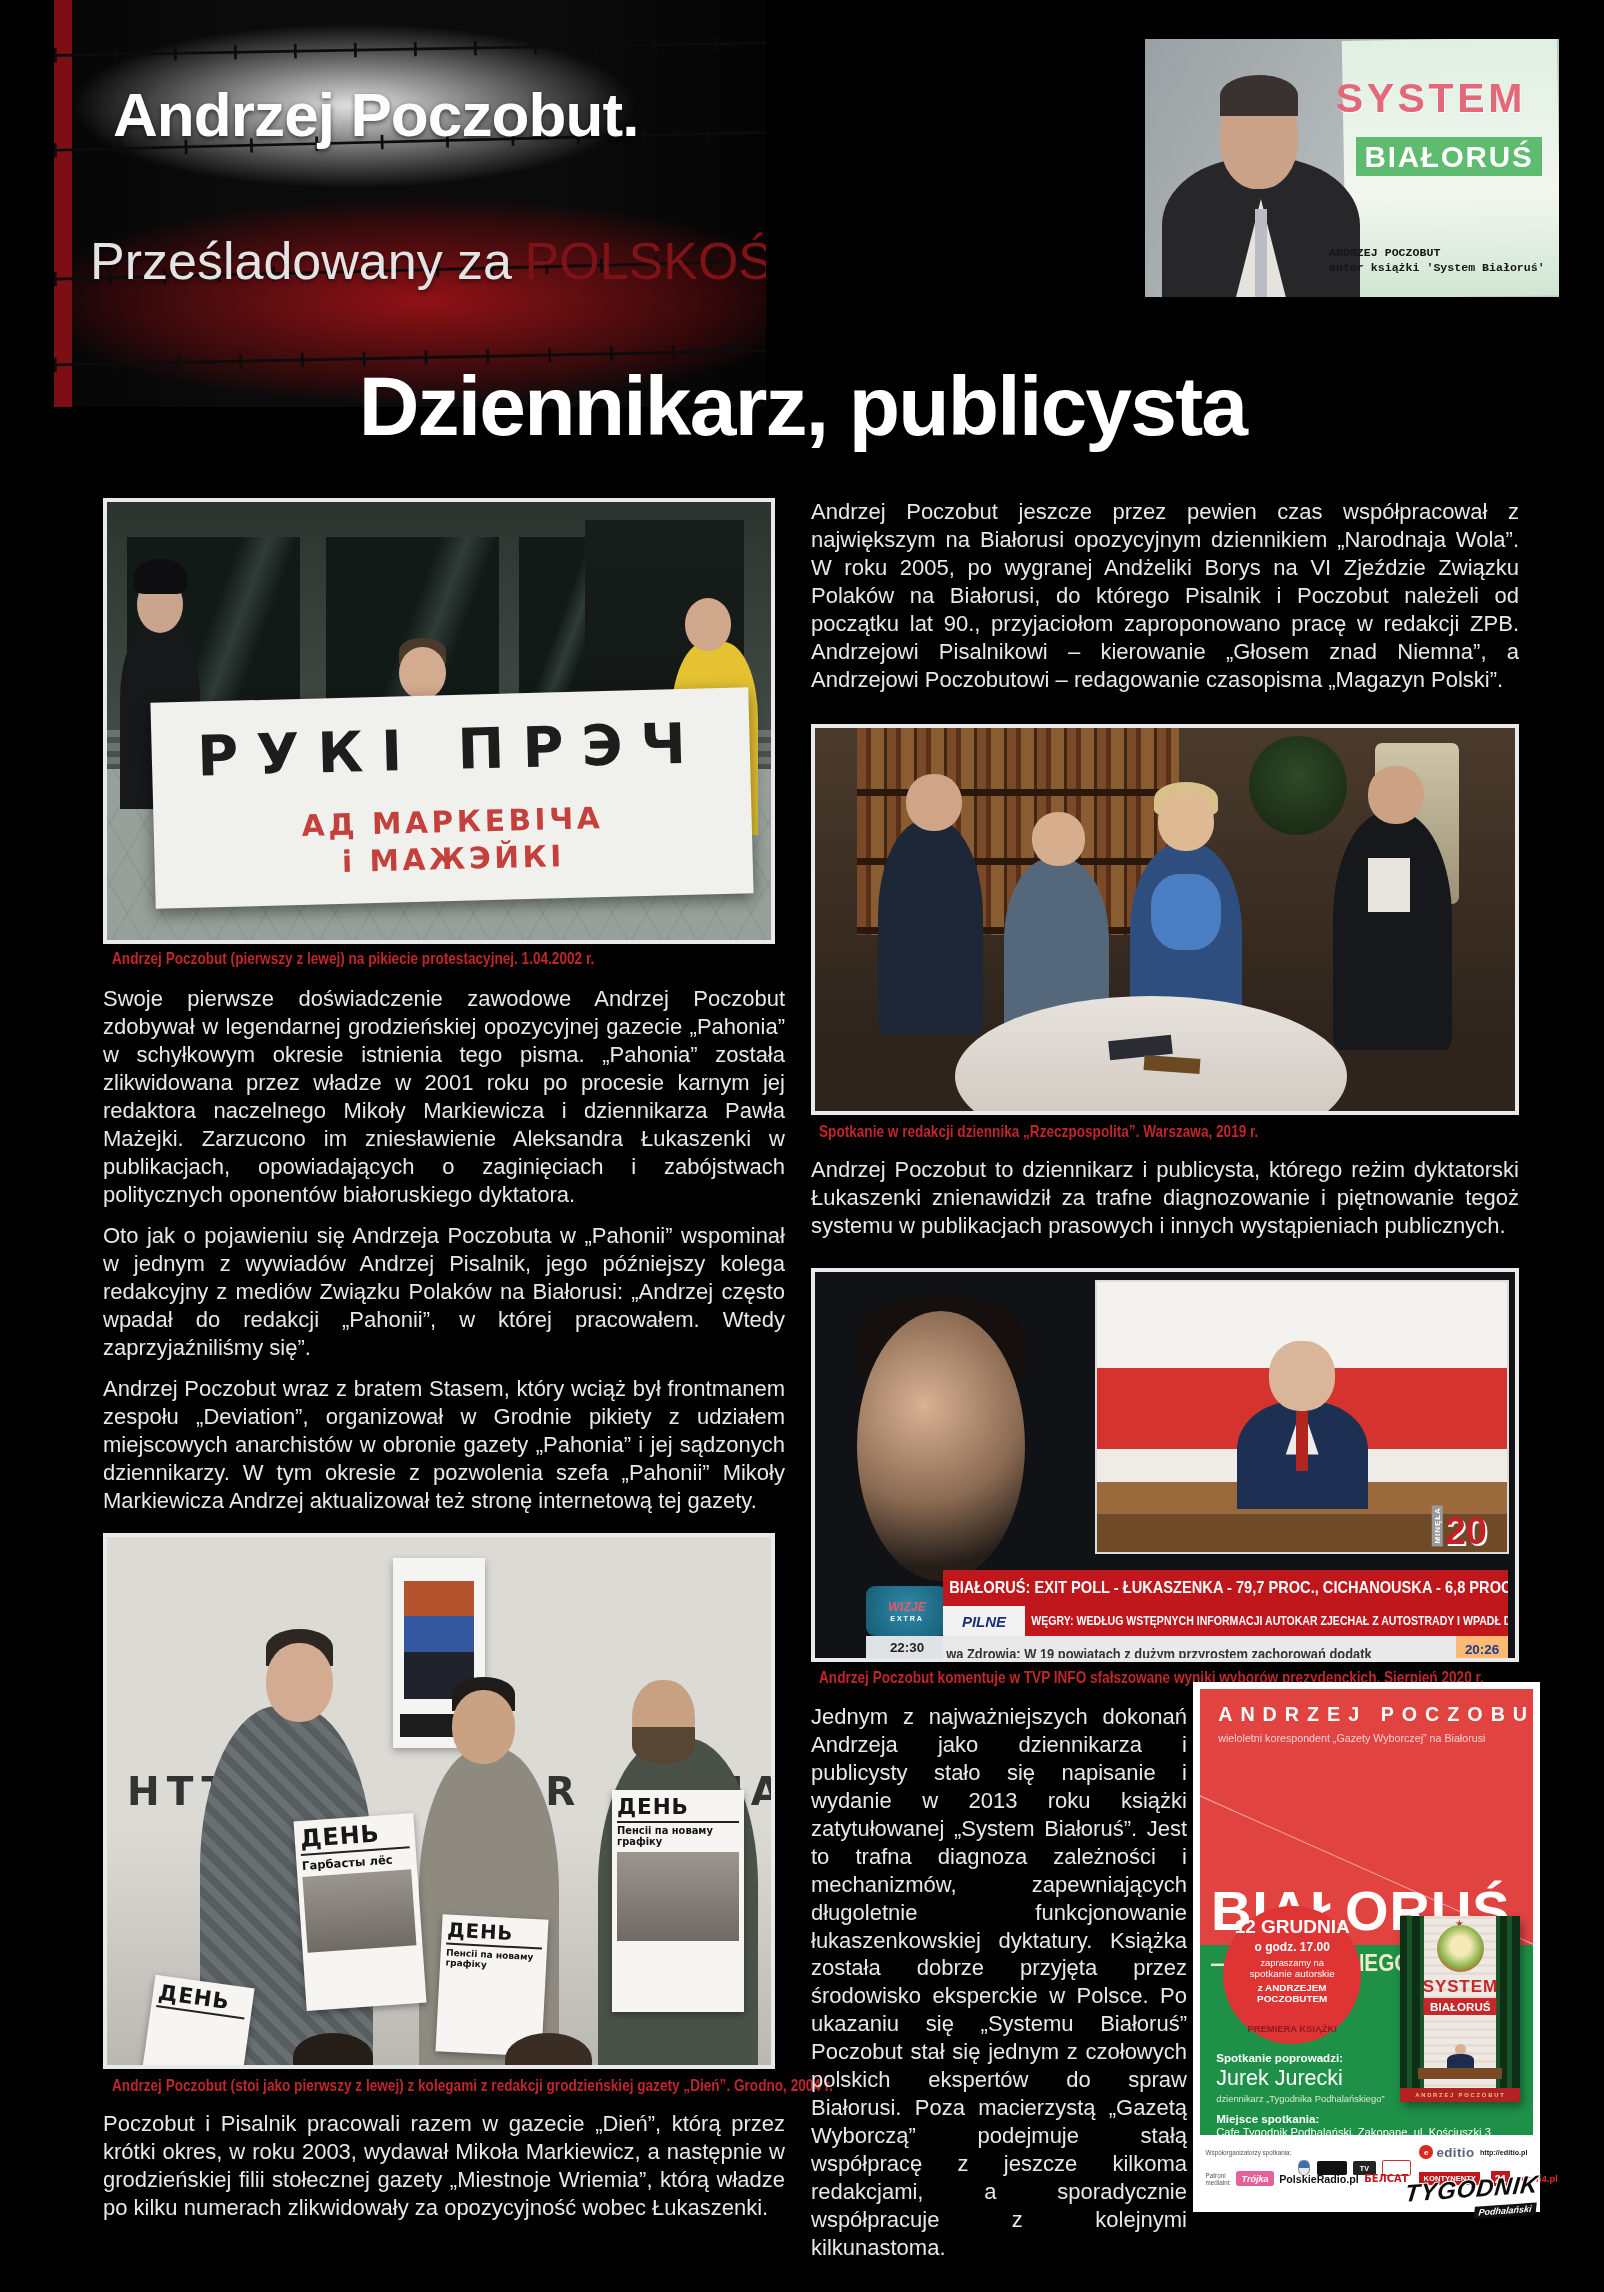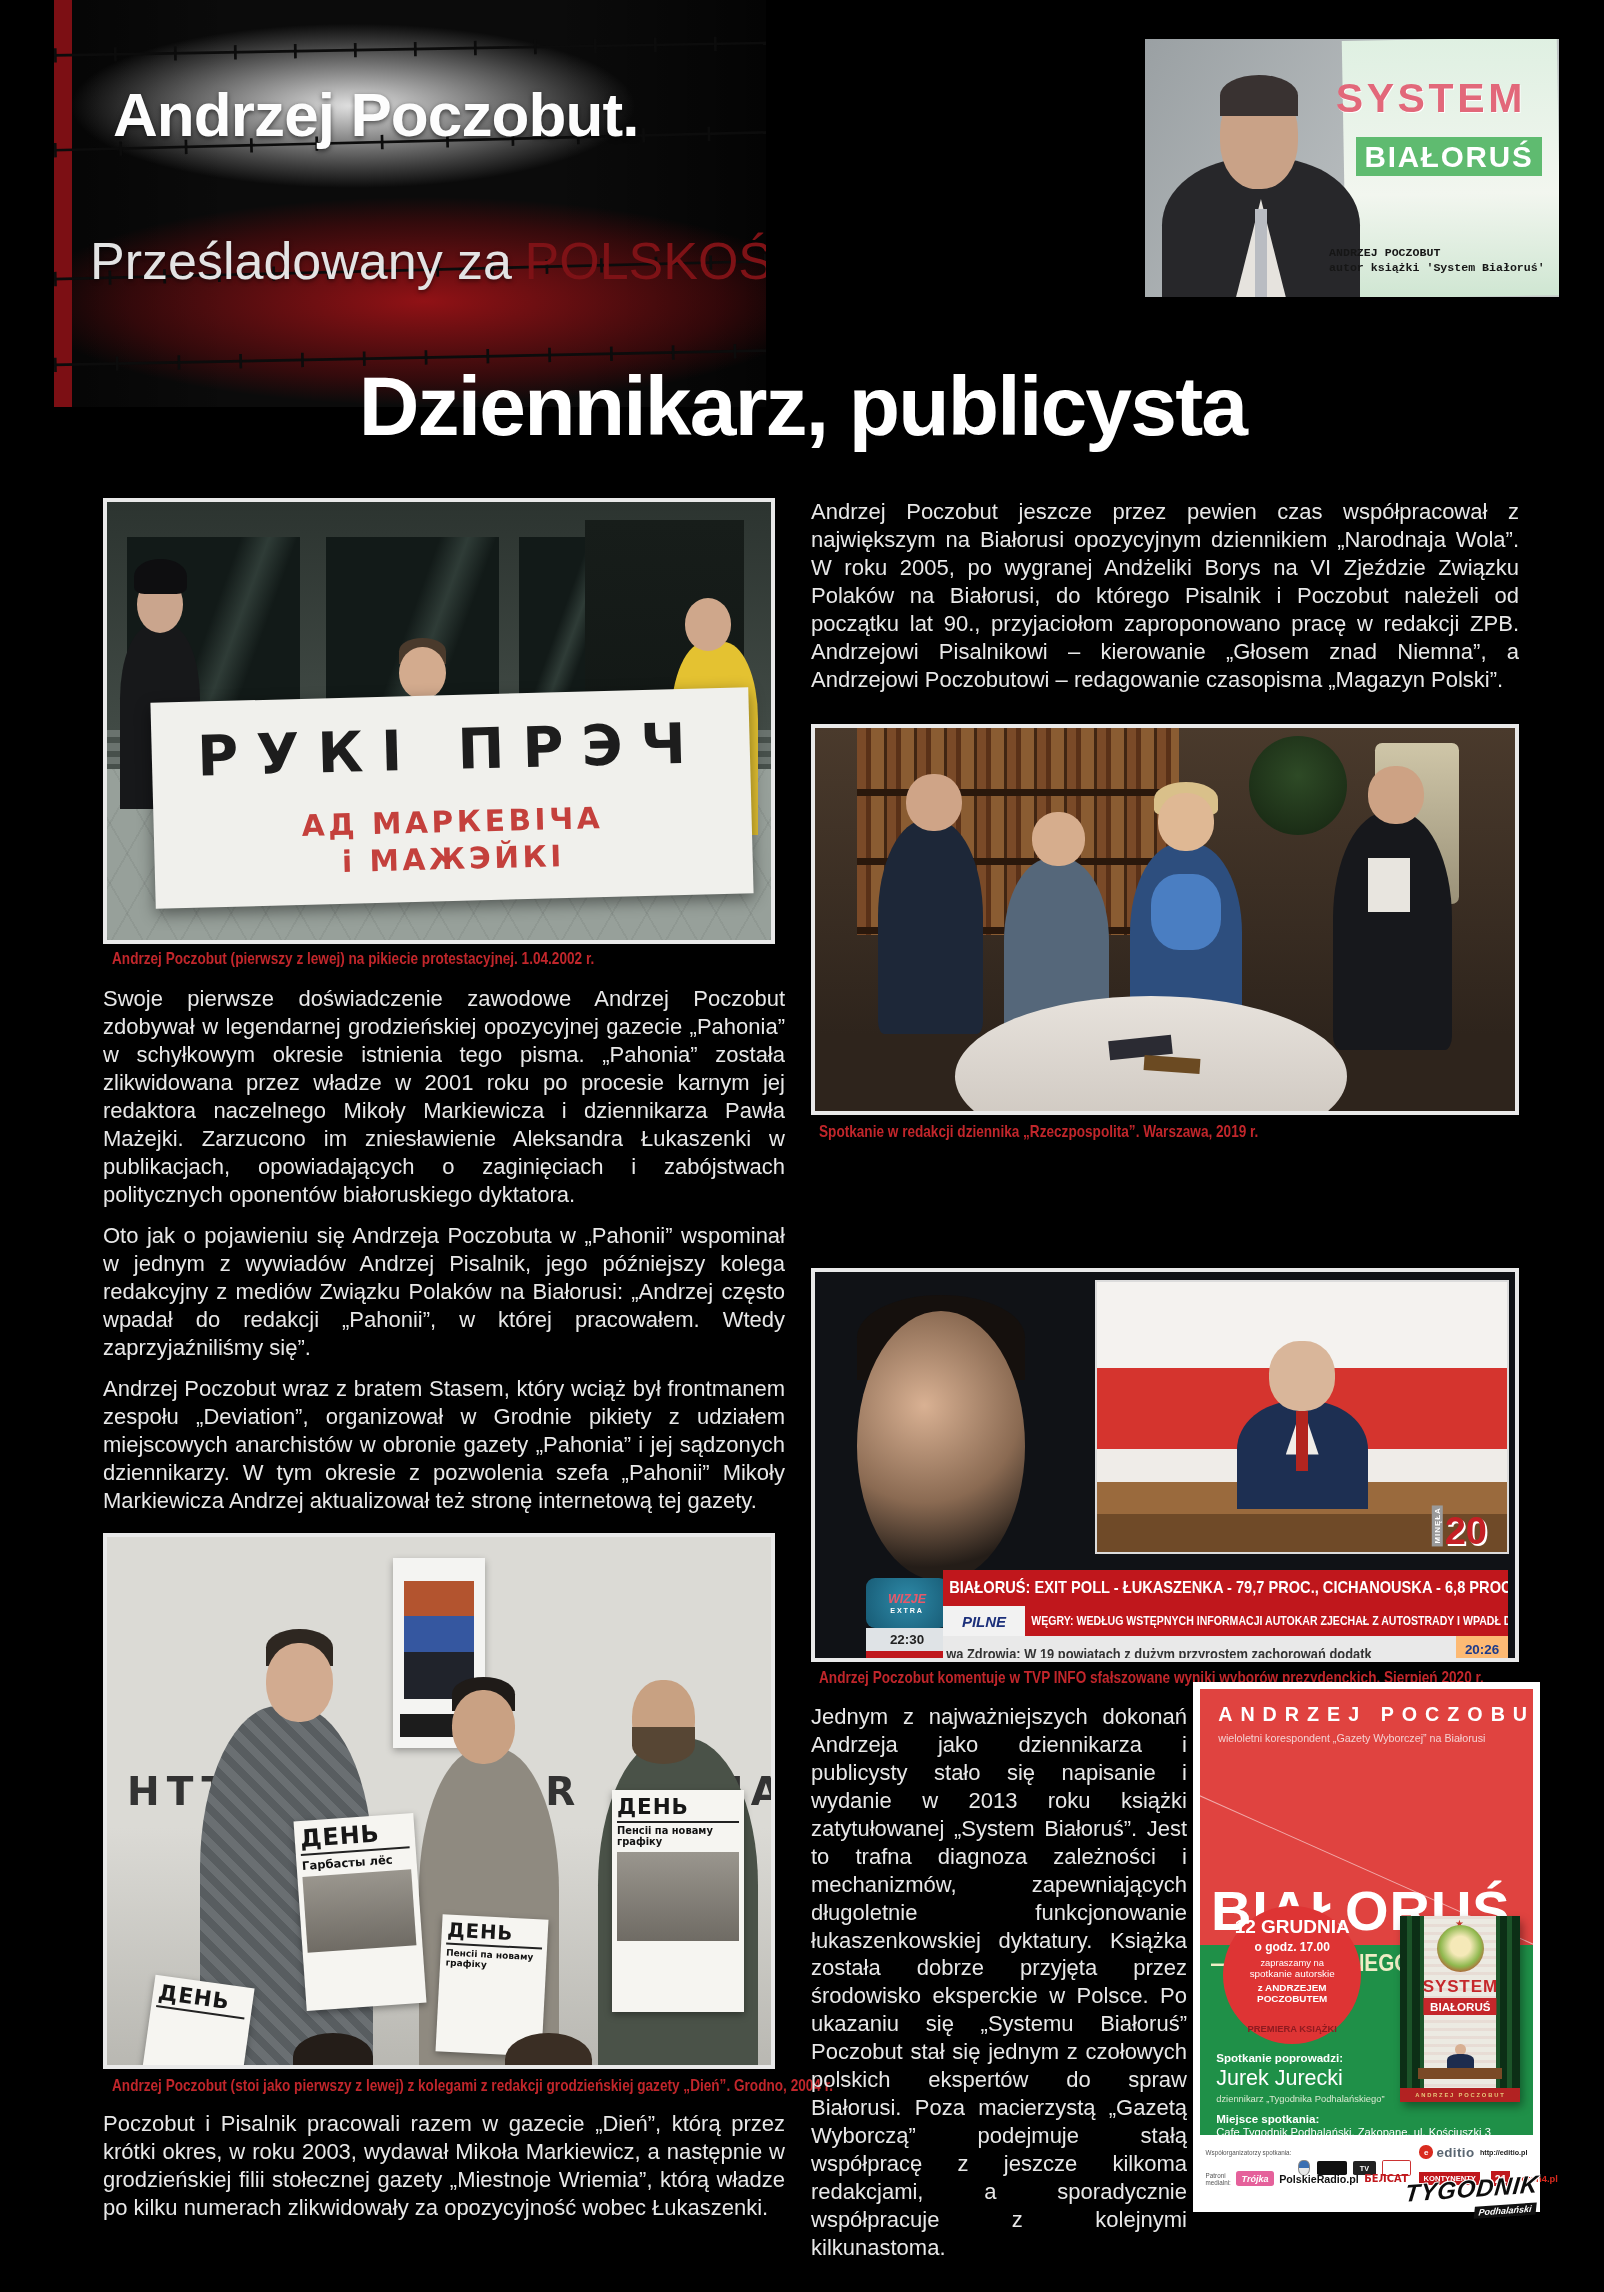--- a/index.html
+++ b/index.html
@@ -144,21 +144,21 @@
   .pr2-suit{position:absolute;left:34%;bottom:16%;width:32%;height:40%;background:#1d2f52;border-radius:45% 45% 0 0;}
   .pr2-shirt{position:absolute;left:46%;bottom:36%;width:8%;height:18%;background:#f0ede8;clip-path:polygon(50% 0,100% 100%,0 100%);}
   .pr2-tie{position:absolute;left:48.6%;bottom:30%;width:2.8%;height:22%;background:#b3251f;}
   .pr2-headL{position:absolute;left:42%;top:22%;width:16%;height:26%;background:#d9b69a;border-radius:46%;}
   .pr2-minela{position:absolute;right:4%;bottom:29%;display:flex;align-items:flex-end;}
   .pr2-minela .vert{writing-mode:vertical-rl;transform:rotate(180deg);background:#9a9a9a;color:#fff;
       font-size:8px;font-weight:bold;padding:2.7px 0.9px;letter-spacing:0.9px;}
   .pr2-minela .num{font-size:38px;font-weight:900;color:#c52025;line-height:.8;
       text-shadow:1.8px 1.8px 0 #fff;margin-left:1.8px;}
   .chyron{position:absolute;left:6%;right:1%;bottom:-14.3px;height:102px;}
-  .chy-logo{position:absolute;left:0;top:8px;width:82px;height:100%;padding-left:9px;}
+  .chy-logo{position:absolute;left:0;top:16px;width:82px;height:100%;padding-left:9px;}
   .chy-wizje{height:50px;background:radial-gradient(circle at 50% 45%,#2e8aa8,#175a74);border-radius:9px;
       display:flex;flex-direction:column;align-items:center;justify-content:center;}
   .chy-wizje .w1{color:#e8596a;font-style:italic;font-weight:900;font-size:12.5px;}
   .chy-wizje .w2{color:#fff;font-size:7.2px;font-weight:bold;letter-spacing:1.8px;}
   .chy-time{height:23px;background:#dfe3e6;color:#222;font-weight:bold;font-size:13.4px;
       display:flex;align-items:center;justify-content:center;}
   .chy-tvp{height:29px;background:#c0171c;color:#fff;font-weight:900;font-size:13.4px;
       display:flex;align-items:center;justify-content:center;letter-spacing:0.9px;}
   .chy-rows{position:absolute;left:86px;right:0;top:0;}
   .chy-rowA{height:36px;background:#c0171c;display:flex;align-items:center;overflow:hidden;}
@@ -375,20 +375,21 @@
     <div class="pr1-p3h"></div>
     <div class="figure pr1-p4"></div>
     <div class="pr1-p4sh"></div>
     <div class="pr1-p4h"></div>
     <div class="pr1-table"></div>
     <div class="pr1-book1"></div>
     <div class="pr1-book2"></div>
   </figure>
   <div class="caption" style="left:819px;top:1122px;">Spotkanie w redakcji dziennika „Rzeczpospolita”. Warszawa, 2019 r.</div>
 
+  <p class="para para-r2">Andrzej Poczobut to dziennikarz i publicysta, którego reżim dyktatorski Łukaszenki znienawidził za trafne diagnozowanie i piętnowanie tegoż systemu w publikacjach prasowych i innych wystąpieniach publicznych.</p>
 
   <figure class="photo bordered photo-r2" style="margin:0;">
     <div class="pr2-hair"></div>
     <div class="pr2-face"></div>
     <div class="pr2-screen">
       <div class="pr2-suit"></div>
       <div class="pr2-shirt"></div>
       <div class="pr2-tie"></div>
       <div class="pr2-headL"></div>
     </div>

